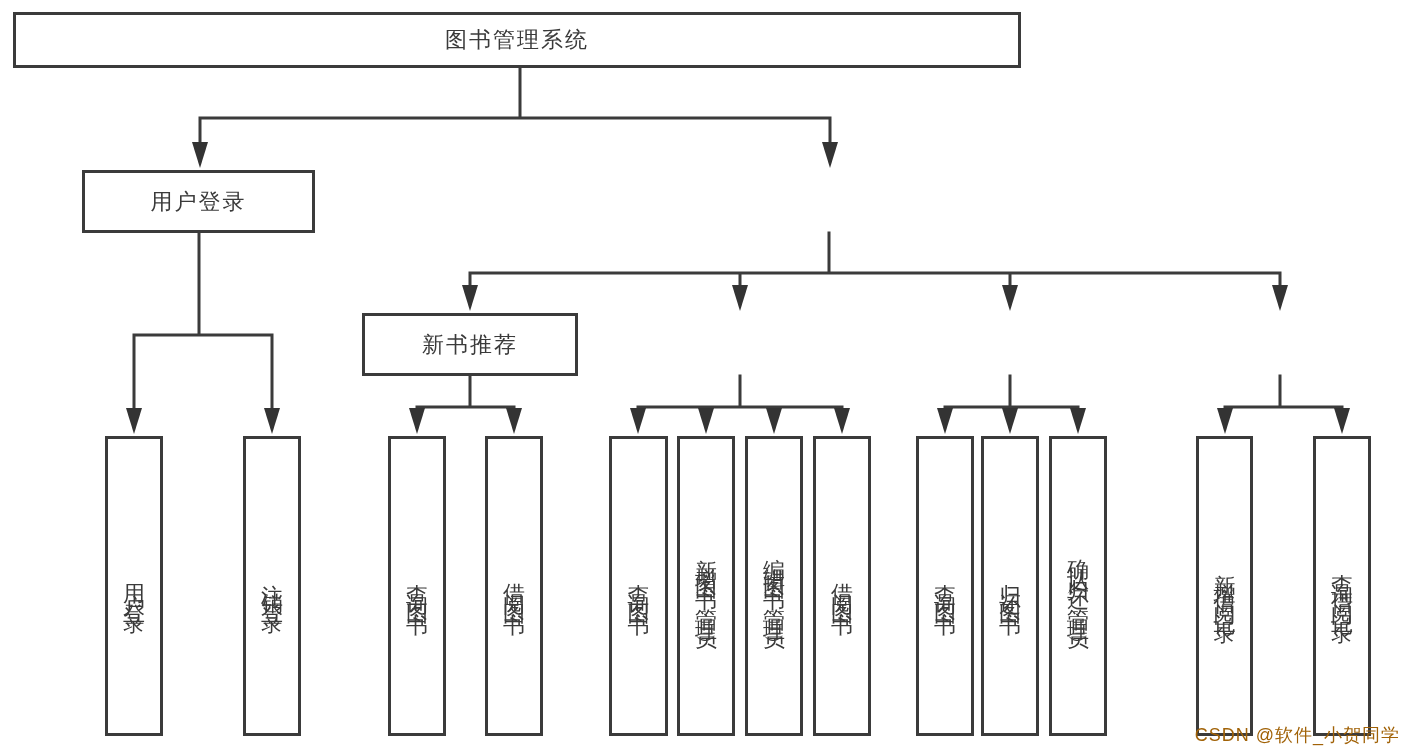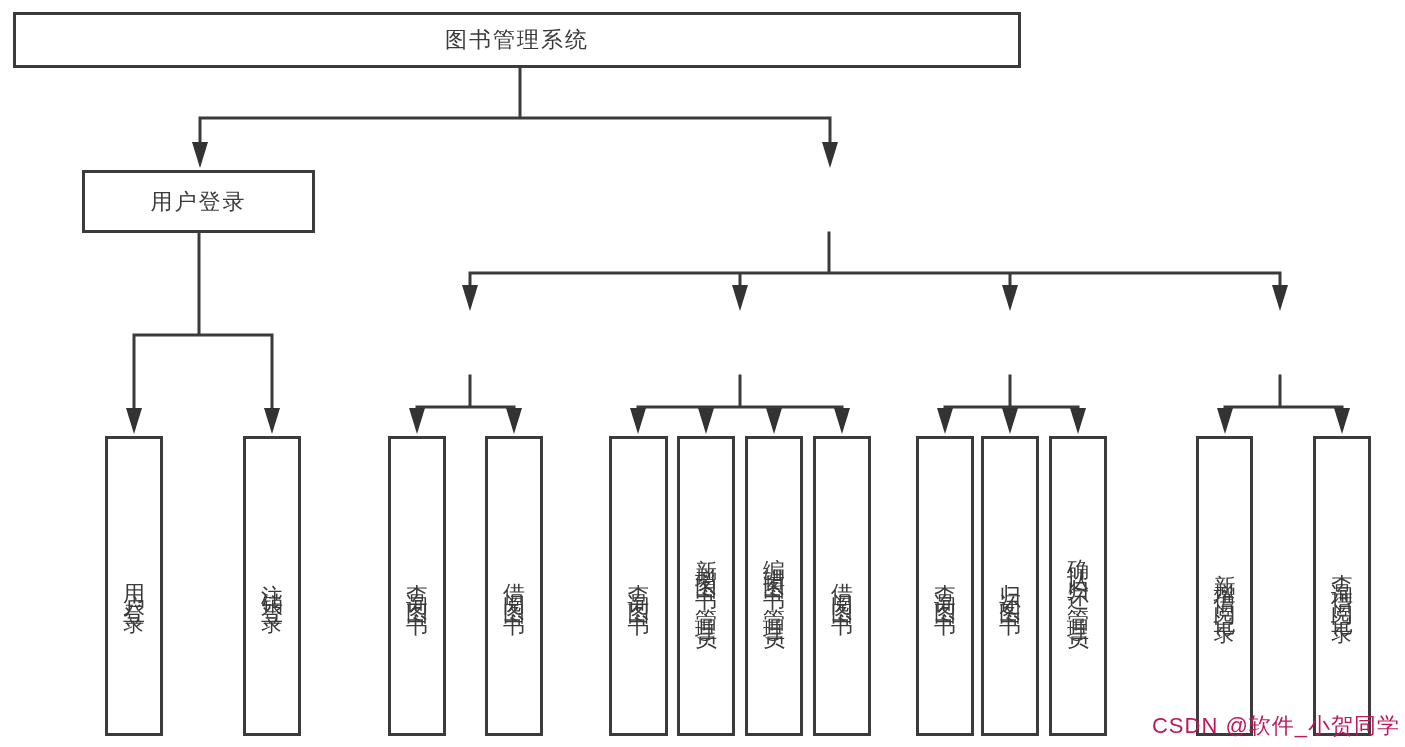--- a/index.html
+++ b/index.html
@@ -38,24 +38,24 @@
     text-orientation: mixed;
     font-size: 22px;
     letter-spacing: 10px;
     line-height: 1;
     color: #3a3a3a;
     white-space: nowrap;
   }
   .watermark {
     position: absolute;
     right: 5px;
-    bottom: 6px;
-    font-size: 22px;
+    bottom: 0;
+    font-size: 18px;
     letter-spacing: 1px;
-    color: #be185d;
+    color: #a16207;
     z-index: 5;
     white-space: nowrap;
   }
 </style>
 </head>
 <body>
 
 <div class="canvas">
 
   <svg class="wires" viewBox="0 0 1405 747" xmlns="http://www.w3.org/2000/svg">
@@ -92,20 +92,23 @@
   </svg>
 
   <div class="node" style="left:13px;top:12px;width:1008px;height:56px">
     <span class="htext">图书管理系统</span>
   </div>
 
   <div class="node" style="left:82px;top:170px;width:233px;height:63px">
     <span class="htext">用户登录</span>
   </div>
 
+  <div class="node" style="left:362px;top:313px;width:216px;height:63px">
+    <span class="htext">新书推荐</span>
+  </div>
 
   <div class="node" style="left:105px;top:436px;width:58px;height:300px">
     <span class="vtext">用户登录</span>
   </div>
   <div class="node" style="left:243px;top:436px;width:58px;height:300px">
     <span class="vtext">注销登录</span>
   </div>
 
   <div class="node" style="left:388px;top:436px;width:58px;height:300px">
     <span class="vtext">查询图书</span>

